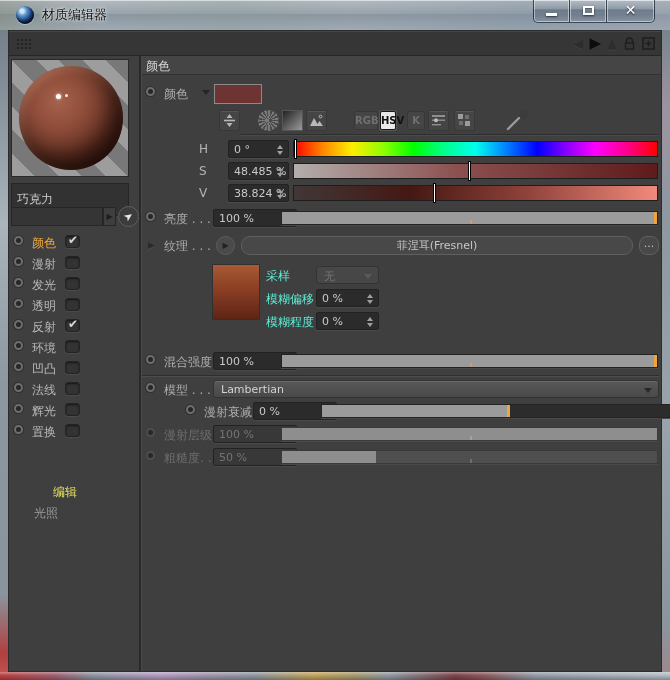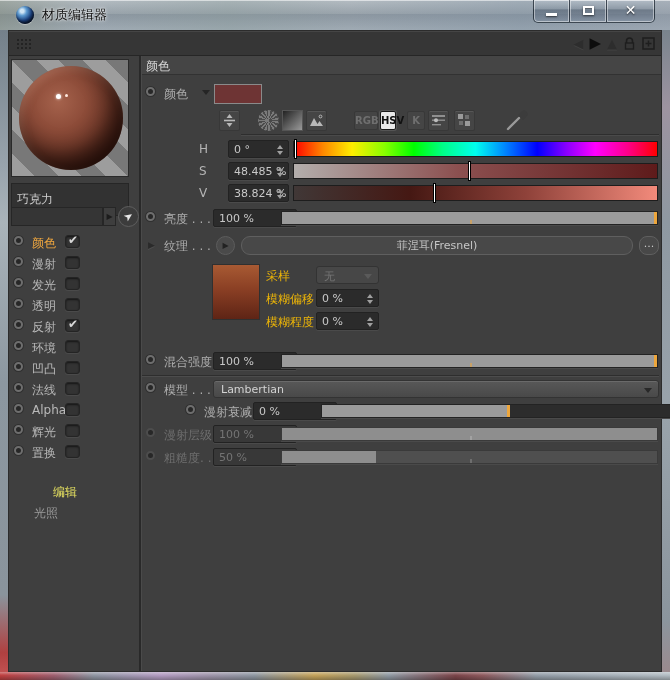--- a/index.html
+++ b/index.html
@@ -143,21 +143,21 @@
   
   .circbtn{position:absolute;left:74px;top:1px;width:19px;height:19px;border-radius:50%;background:#4a4a4a;
     border:1px solid #5c5c5c;color:#222;font-size:8px;text-align:center;line-height:18px;}
   .pill{position:absolute;left:99px;top:1px;width:392px;height:19px;border-radius:9px;background:#484848;
     border:1px solid #5f5f5f;color:#c6c6c6;font-size:11px;text-align:center;line-height:17px;}
   .more{position:absolute;left:497px;top:1px;width:20px;height:19px;border-radius:8px;background:#484848;
     border:1px solid #5f5f5f;color:#c6c6c6;font-size:11px;text-align:center;line-height:14px;}
   .texprev{position:absolute;left:70px;top:208px;width:48px;height:56px;border:1px solid #303030;
     background:linear-gradient(180deg,#a85a33,#8a3f24 45%,#5e2415 100%);}
   .trow{position:absolute;left:0;width:519px;height:20px;}
-  .tlab{position:absolute;left:124px;top:3px;font-size:12px;color:#eab308;white-space:nowrap;}
+  .tlab{position:absolute;left:124px;top:3px;font-size:12px;color:#5eead4;white-space:nowrap;}
   .trow .spin{left:174px;width:63px;}
   .trow .dd{left:174px;width:63px;}
   
   #row-color{top:27px;} #row-icons{top:54px;}
   #row-h{top:83px;} #row-s{top:105px;} #row-v{top:127px;}
   #row-bright{top:152px;} #row-tex{top:179px;}
   #trow-samp{top:209px;} #trow-boff{top:232px;} #trow-bscale{top:255px;}
   #row-mixmode{top:273px;} #row-mixstr{top:295px;}
   #row-model{top:323px;} #row-dfall{top:345px;margin-left:40px;} #row-dlevel{top:368px;} #row-rough{top:391px;}
   svg{display:block;}
@@ -265,25 +265,20 @@
             <span class="lab">凹凸</span>
             <span class="cb"></span>
           </div>
           <div class="ch">
             <span class="rad"></span>
             <span class="lab">法线</span>
             <span class="cb"></span>
           </div>
           <div class="ch">
             <span class="rad"></span>
-            <span class="lab">Alpha</span>
-            <span class="cb"></span>
-          </div>
-          <div class="ch">
-            <span class="rad"></span>
             <span class="lab">辉光</span>
             <span class="cb"></span>
           </div>
           <div class="ch">
             <span class="rad"></span>
             <span class="lab">置换</span>
             <span class="cb"></span>
           </div>
         </div>
 

